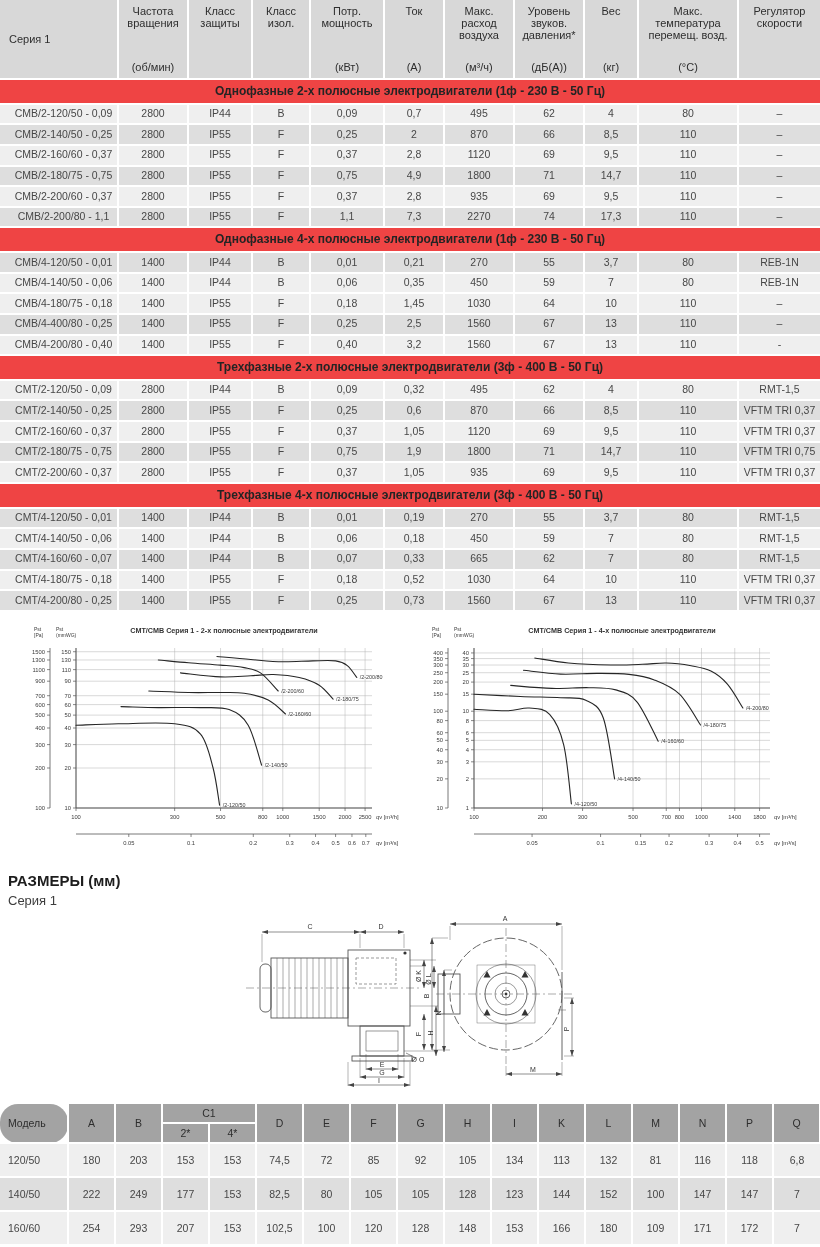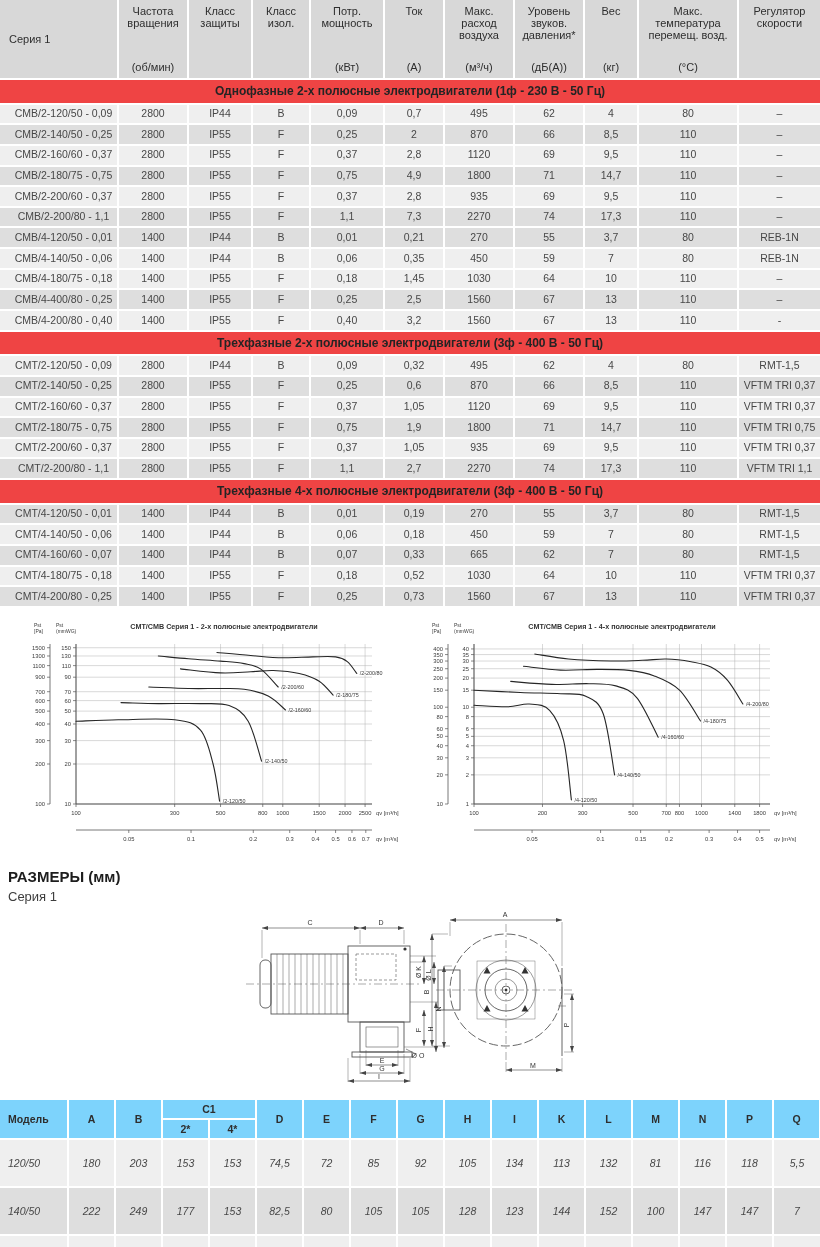--- a/index.html
+++ b/index.html
@@ -24,25 +24,25 @@
 
   
   .charts{display:flex;gap:0;padding:10px 0 0 14px;}
   svg text{font-family:"Liberation Sans",sans-serif;}
 
   
   .sizes-h{font-size:15px;font-weight:bold;color:#1d1d1d;margin:14px 12px 4px 8px;}
   .sizes-sub{font-size:13px;color:#3d3d3d;margin:0 0 2px 8px;}
   .drawing-wrap{margin:2px 0 10px 240px;width:350px;}
 
-  .dims th{background:#7dd3fc;font-size:10.5px;font-weight:bold;color:#2e2e2e;
+  .dims th{background:#a3a3a3;font-size:10.5px;font-weight:normal;color:#2e2e2e;
            border-right:2px solid #fff;border-bottom:2px solid #fff;padding:3px 2px;}
-  .dims th.first{text-align:left;padding-left:8px;}
-  .dims td{font-size:10.5px;text-align:center;padding:17px 2px;color:#474747;
-           border-right:2px solid #fff;border-bottom:2px solid #fff;white-space:nowrap;font-style:italic;}
+  .dims th.first{text-align:left;padding-left:8px;border-radius:18px;}
+  .dims td{font-size:10.5px;text-align:center;padding:10px 2px;color:#474747;
+           border-right:2px solid #fff;border-bottom:2px solid #fff;white-space:nowrap;}
   .dims td.model{text-align:left;padding-left:8px;}
 </style>
 </head>
 <body>
 
 <table class="spec">
   <colgroup>
       <col style="width:118px">
       <col style="width:70px">
       <col style="width:64px">
@@ -196,20 +196,23 @@
         <td class="">IP55</td>
         <td class="">F</td>
         <td class="">1,1</td>
         <td class="">7,3</td>
         <td class="">2270</td>
         <td class="">74</td>
         <td class="">17,3</td>
         <td class="">110</td>
         <td class="">–</td>
       </tr>
+      <tr class="sec">
+        <td colspan="11">Однофазные 4-х полюсные электродвигатели (1ф - 230 В - 50 Гц)</td>
+      </tr>
       <tr class="dark">
         <td class="model">CMB/4-120/50 - 0,01</td>
         <td class="">1400</td>
         <td class="">IP44</td>
         <td class="">B</td>
         <td class="">0,01</td>
         <td class="">0,21</td>
         <td class="">270</td>
         <td class="">55</td>
         <td class="">3,7</td>
@@ -328,33 +331,20 @@
         <td class="">2800</td>
         <td class="">IP55</td>
         <td class="">F</td>
         <td class="">0,37</td>
         <td class="">1,05</td>
         <td class="">935</td>
         <td class="">69</td>
         <td class="">9,5</td>
         <td class="">110</td>
         <td class="">VFTM TRI 0,37</td>
-      </tr>
-      <tr class="dark">
-        <td class="model">CMT/2-200/80 - 1,1</td>
-        <td class="">2800</td>
-        <td class="">IP55</td>
-        <td class="">F</td>
-        <td class="">1,1</td>
-        <td class="">2,7</td>
-        <td class="">2270</td>
-        <td class="">74</td>
-        <td class="">17,3</td>
-        <td class="">110</td>
-        <td class="">VFTM TRI 1,1</td>
       </tr>
       <tr class="sec">
         <td colspan="11">Трехфазные 4-х полюсные электродвигатели (3ф - 400 В - 50 Гц)</td>
       </tr>
       <tr class="dark">
         <td class="model">CMT/4-120/50 - 0,01</td>
         <td class="">1400</td>
         <td class="">IP44</td>
         <td class="">B</td>
         <td class="">0,01</td>
@@ -868,21 +858,21 @@
         <td class="">72</td>
         <td class="">85</td>
         <td class="">92</td>
         <td class="">105</td>
         <td class="">134</td>
         <td class="">113</td>
         <td class="">132</td>
         <td class="">81</td>
         <td class="">116</td>
         <td class="">118</td>
-        <td class="">5,5</td>
+        <td class="">6,8</td>
       </tr>
       <tr class="dark">
         <td class="model">140/50</td>
         <td class="">222</td>
         <td class="">249</td>
         <td class="">177</td>
         <td class="">153</td>
         <td class="">82,5</td>
         <td class="">80</td>
         <td class="">105</td>

